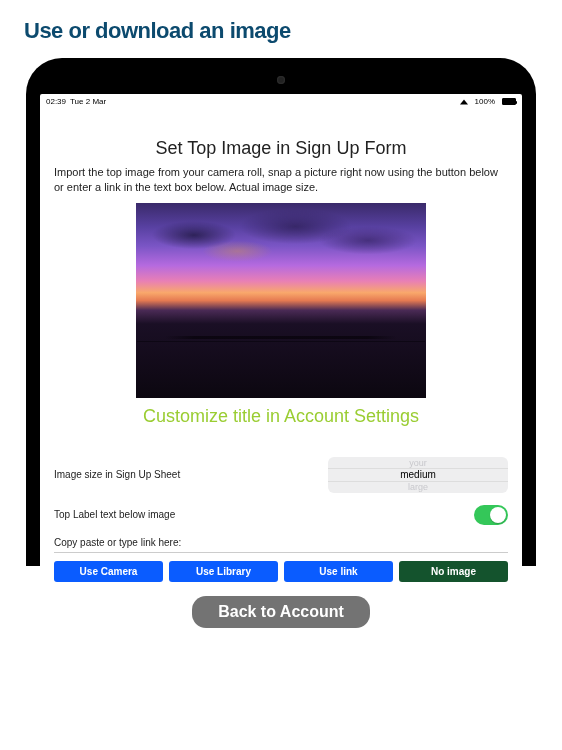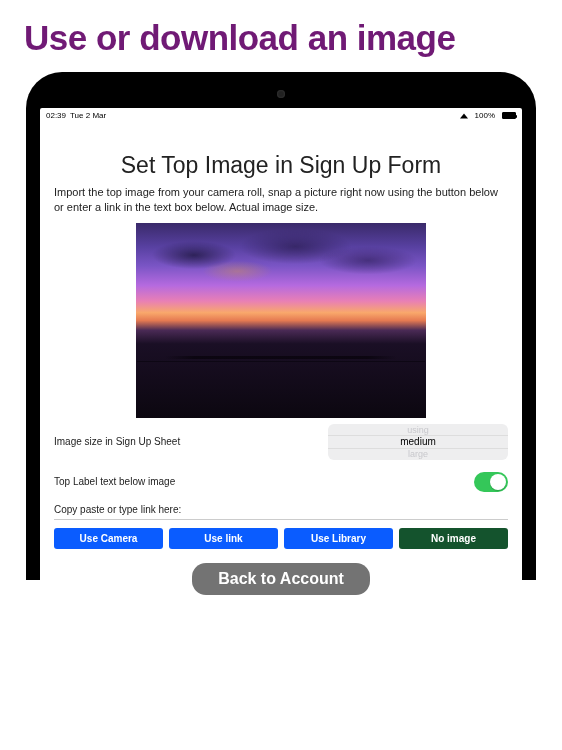--- a/index.html
+++ b/index.html
@@ -4,23 +4,23 @@
 <style>
   * { box-sizing: border-box; margin: 0; padding: 0; }
   body {
     font-family: -apple-system, BlinkMacSystemFont, "Segoe UI", Arial, sans-serif;
     background: #ffffff;
     width: 562px;
     height: 750px;
     overflow: hidden;
   }
   .promo-title {
-    font-size: 35px;
+    font-size: 22px;
     font-weight: 700;
-    color: #701a75;
+    color: #0c4a6e;
     padding: 18px 21px 14px 24px;
     letter-spacing: -0.5px;
   }
   .device-frame {
     background: #000;
     border-radius: 36px 36px 0 0;
     margin: 0 26px;
     padding: 14px 14px 0 14px;
     height: 508px;
     position: relative;
@@ -60,21 +60,21 @@
     content:"";
     position:absolute; right:-2px; top:1.5px;
     width:1.5px; height:3px; background:#000;
     border-radius:0 1px 1px 0;
   }
   .content {
     padding: 30px 14px 0 14px;
   }
   .page-title {
     text-align: center;
-    font-size: 23px;
+    font-size: 18px;
     font-weight: 400;
     color: #222;
     margin-bottom: 6px;
   }
   .page-desc {
     font-size: 11px;
     color: #222;
     line-height: 1.35;
     margin-bottom: 8px;
   }
@@ -224,43 +224,44 @@
     </div>
 
     <div class="content">
       <div class="page-title">Set Top Image in Sign Up Form</div>
       <div class="page-desc">Import the top image from your camera roll, snap a picture right now using the button below or enter a link in the text box below. Actual image size.</div>
 
       <div class="img-wrap">
         <div class="sunset"></div>
       </div>
 
+      <div class="subtitle">Customize title in Account Settings</div>
 
       <div class="row">
         <span>Image size in Sign Up Sheet</span>
         <div class="picker">
-          <div class="faded">using</div>
+          <div class="faded">your</div>
           <div class="selected">medium</div>
           <div class="faded">large</div>
         </div>
       </div>
 
       <div class="row">
         <span>Top Label text below image</span>
         <div class="toggle"></div>
       </div>
 
       <div class="link-row">
         <span>Copy paste or type link here:</span>
       </div>
 
       <div class="btn-row">
         <div class="pill blue">Use Camera</div>
+        <div class="pill blue">Use Library</div>
         <div class="pill blue">Use link</div>
-        <div class="pill blue">Use Library</div>
         <div class="pill red">No image</div>
       </div>
 
       <div class="back-btn">Back to Account</div>
     </div>
 
   </div>
 </div>
 
 </body></html>

